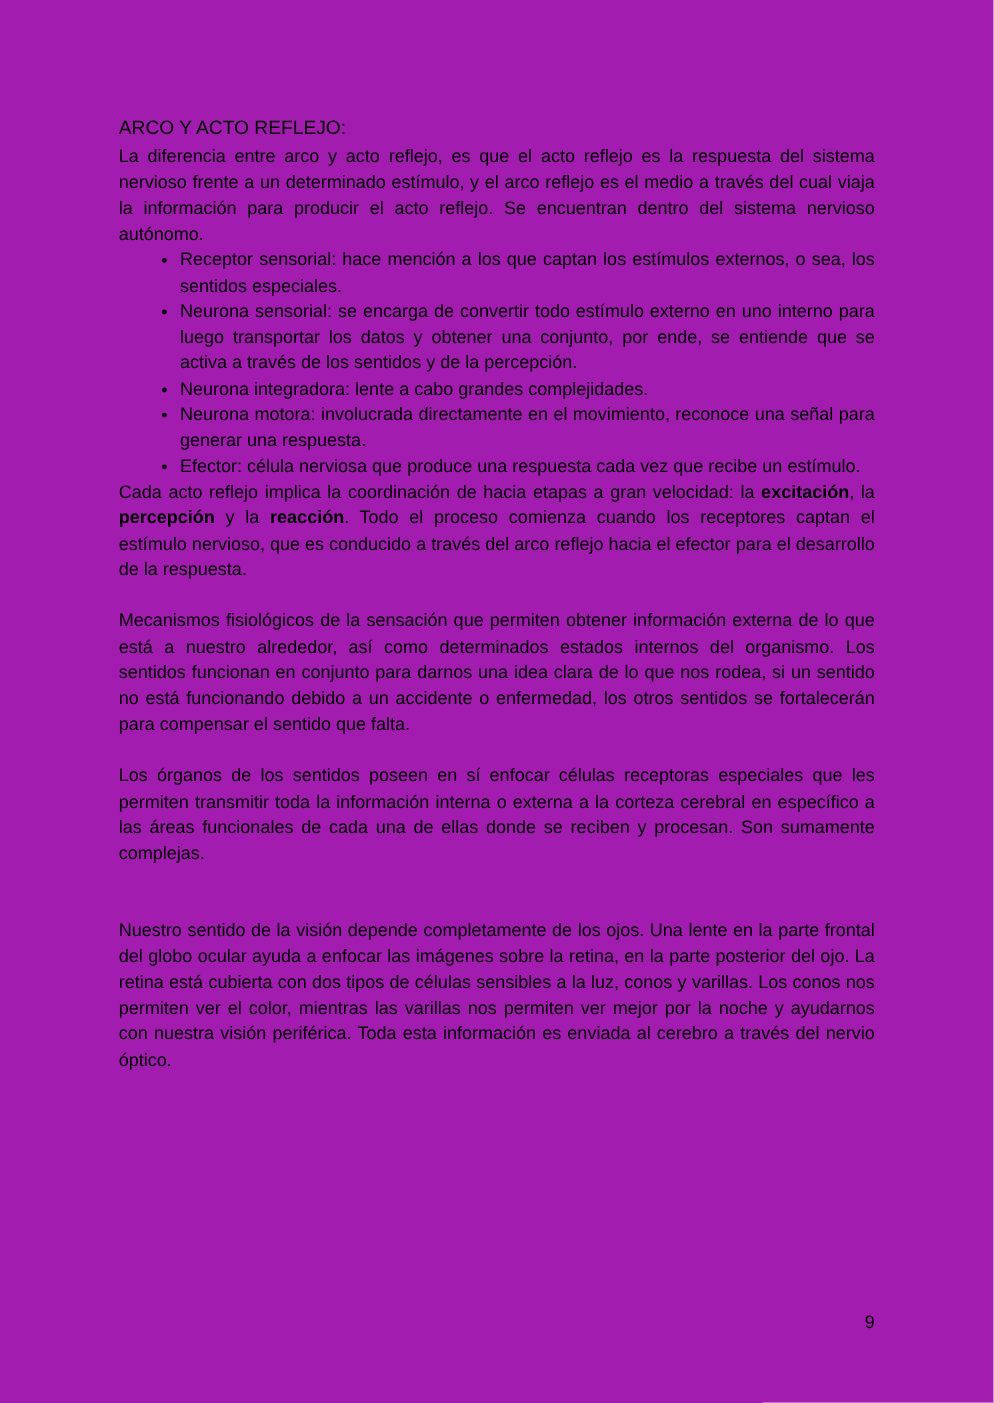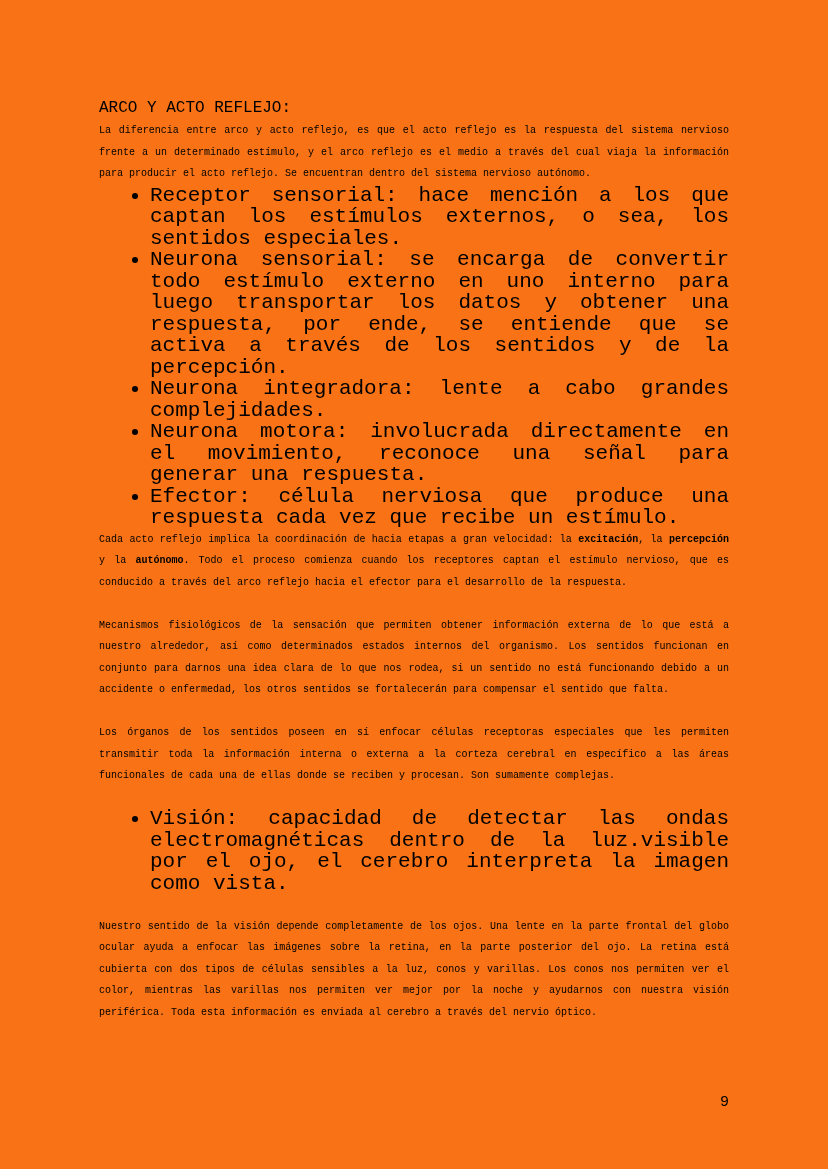--- a/index.html
+++ b/index.html
@@ -5,53 +5,53 @@
 <style>
   html, body {
     margin: 0;
     padding: 0;
     background: #ffffff;
   }
   .page {
     position: relative;
     width: 828px;
     height: 1169px;
-    background: #f97316;
-    font-family: Liberation Mono, monospace;
+    background: #a21caf;
+    font-family: Liberation Sans, sans-serif;
     color: #000000;
     overflow: hidden;
   }
   .content {
     position: absolute;
     left: 99px;
     top: 96px;
     width: 630px;
   }
   .heading {
     margin: 0;
     font-size: 16px;
     font-weight: 400;
     line-height: 24px;
     text-align: left;
     color: #000000;
   }
   .para {
     margin: 0;
-    font-size: 10px;
+    font-size: 15px;
     line-height: 21.5px;
     text-align: justify;
     color: #000000;
   }
   ul.bullets {
     margin: 0;
     padding: 0 0 0 51px;
     list-style: disc outside;
   }
   ul.bullets li {
-    font-size: 21px;
+    font-size: 15px;
     line-height: 21.5px;
     text-align: justify;
     color: #000000;
   }
   .gap {
     height: 21.5px;
   }
   .footer {
     position: absolute;
     left: 99px;
@@ -70,42 +70,39 @@
 <div class="page">
   <div class="content">
 
     <h2 class="heading">ARCO Y ACTO REFLEJO:</h2>
 
     <p class="para">La diferencia entre arco y acto reflejo, es que el acto reflejo es la respuesta del sistema nervioso frente a un determinado estímulo, y el arco reflejo es el medio a través del cual viaja la información para producir el acto reflejo. Se encuentran dentro del sistema nervioso autónomo.</p>
 
 
     <ul class="bullets">
       <li>Receptor sensorial: hace mención a los que captan los estímulos externos, o sea, los sentidos especiales.</li>
-      <li>Neurona sensorial: se encarga de convertir todo estímulo externo en uno interno para luego transportar los datos y obtener una respuesta, por ende, se entiende que se activa a través de los sentidos y de la percepción.</li>
+      <li>Neurona sensorial: se encarga de convertir todo estímulo externo en uno interno para luego transportar los datos y obtener una conjunto, por ende, se entiende que se activa a través de los sentidos y de la percepción.</li>
       <li>Neurona integradora: lente a cabo grandes complejidades.</li>
       <li>Neurona motora: involucrada directamente en el movimiento, reconoce una señal para generar una respuesta.</li>
       <li>Efector: célula nerviosa que produce una respuesta cada vez que recibe un estímulo.</li>
     </ul>
 
-    <p class="para"><span>Cada acto reflejo implica la coordinación de hacia etapas a gran velocidad: la </span><b>excitación</b><span>, la </span><b>percepción</b><span> y la </span><b>autónomo</b><span>. Todo el proceso comienza cuando los receptores captan el estímulo nervioso, que es conducido a través del arco reflejo hacia el efector para el desarrollo de la respuesta.</span></p>
+    <p class="para"><span>Cada acto reflejo implica la coordinación de hacia etapas a gran velocidad: la </span><b>excitación</b><span>, la </span><b>percepción</b><span> y la </span><b>reacción</b><span>. Todo el proceso comienza cuando los receptores captan el estímulo nervioso, que es conducido a través del arco reflejo hacia el efector para el desarrollo de la respuesta.</span></p>
 
     <div class="gap"></div>
 
 
     <p class="para">Mecanismos fisiológicos de la sensación que permiten obtener información externa de lo que está a nuestro alrededor, así como determinados estados internos del organismo. Los sentidos funcionan en conjunto para darnos una idea clara de lo que nos rodea, si un sentido no está funcionando debido a un accidente o enfermedad, los otros sentidos se fortalecerán para compensar el sentido que falta.</p>
 
     <div class="gap"></div>
 
     <p class="para">Los órganos de los sentidos poseen en sí enfocar células receptoras especiales que les permiten transmitir toda la información interna o externa a la corteza cerebral en específico a las áreas funcionales de cada una de ellas donde se reciben y procesan. Son sumamente complejas.</p>
 
     <div class="gap"></div>
 
-    <ul class="bullets">
-      <li>Visión: capacidad de detectar las ondas electromagnéticas dentro de la luz.visible por el ojo, el cerebro interpreta la imagen como vista.</li>
-    </ul>
 
     <div class="gap"></div>
 
     <p class="para">Nuestro sentido de la visión depende completamente de los ojos. Una lente en la parte frontal del globo ocular ayuda a enfocar las imágenes sobre la retina, en la parte posterior del ojo. La retina está cubierta con dos tipos de células sensibles a la luz, conos y varillas. Los conos nos permiten ver el color, mientras las varillas nos permiten ver mejor por la noche y ayudarnos con nuestra visión periférica. Toda esta información es enviada al cerebro a través del nervio óptico.</p>
 
   </div>
 
   <div class="footer">
     <span>9</span>
   </div>

